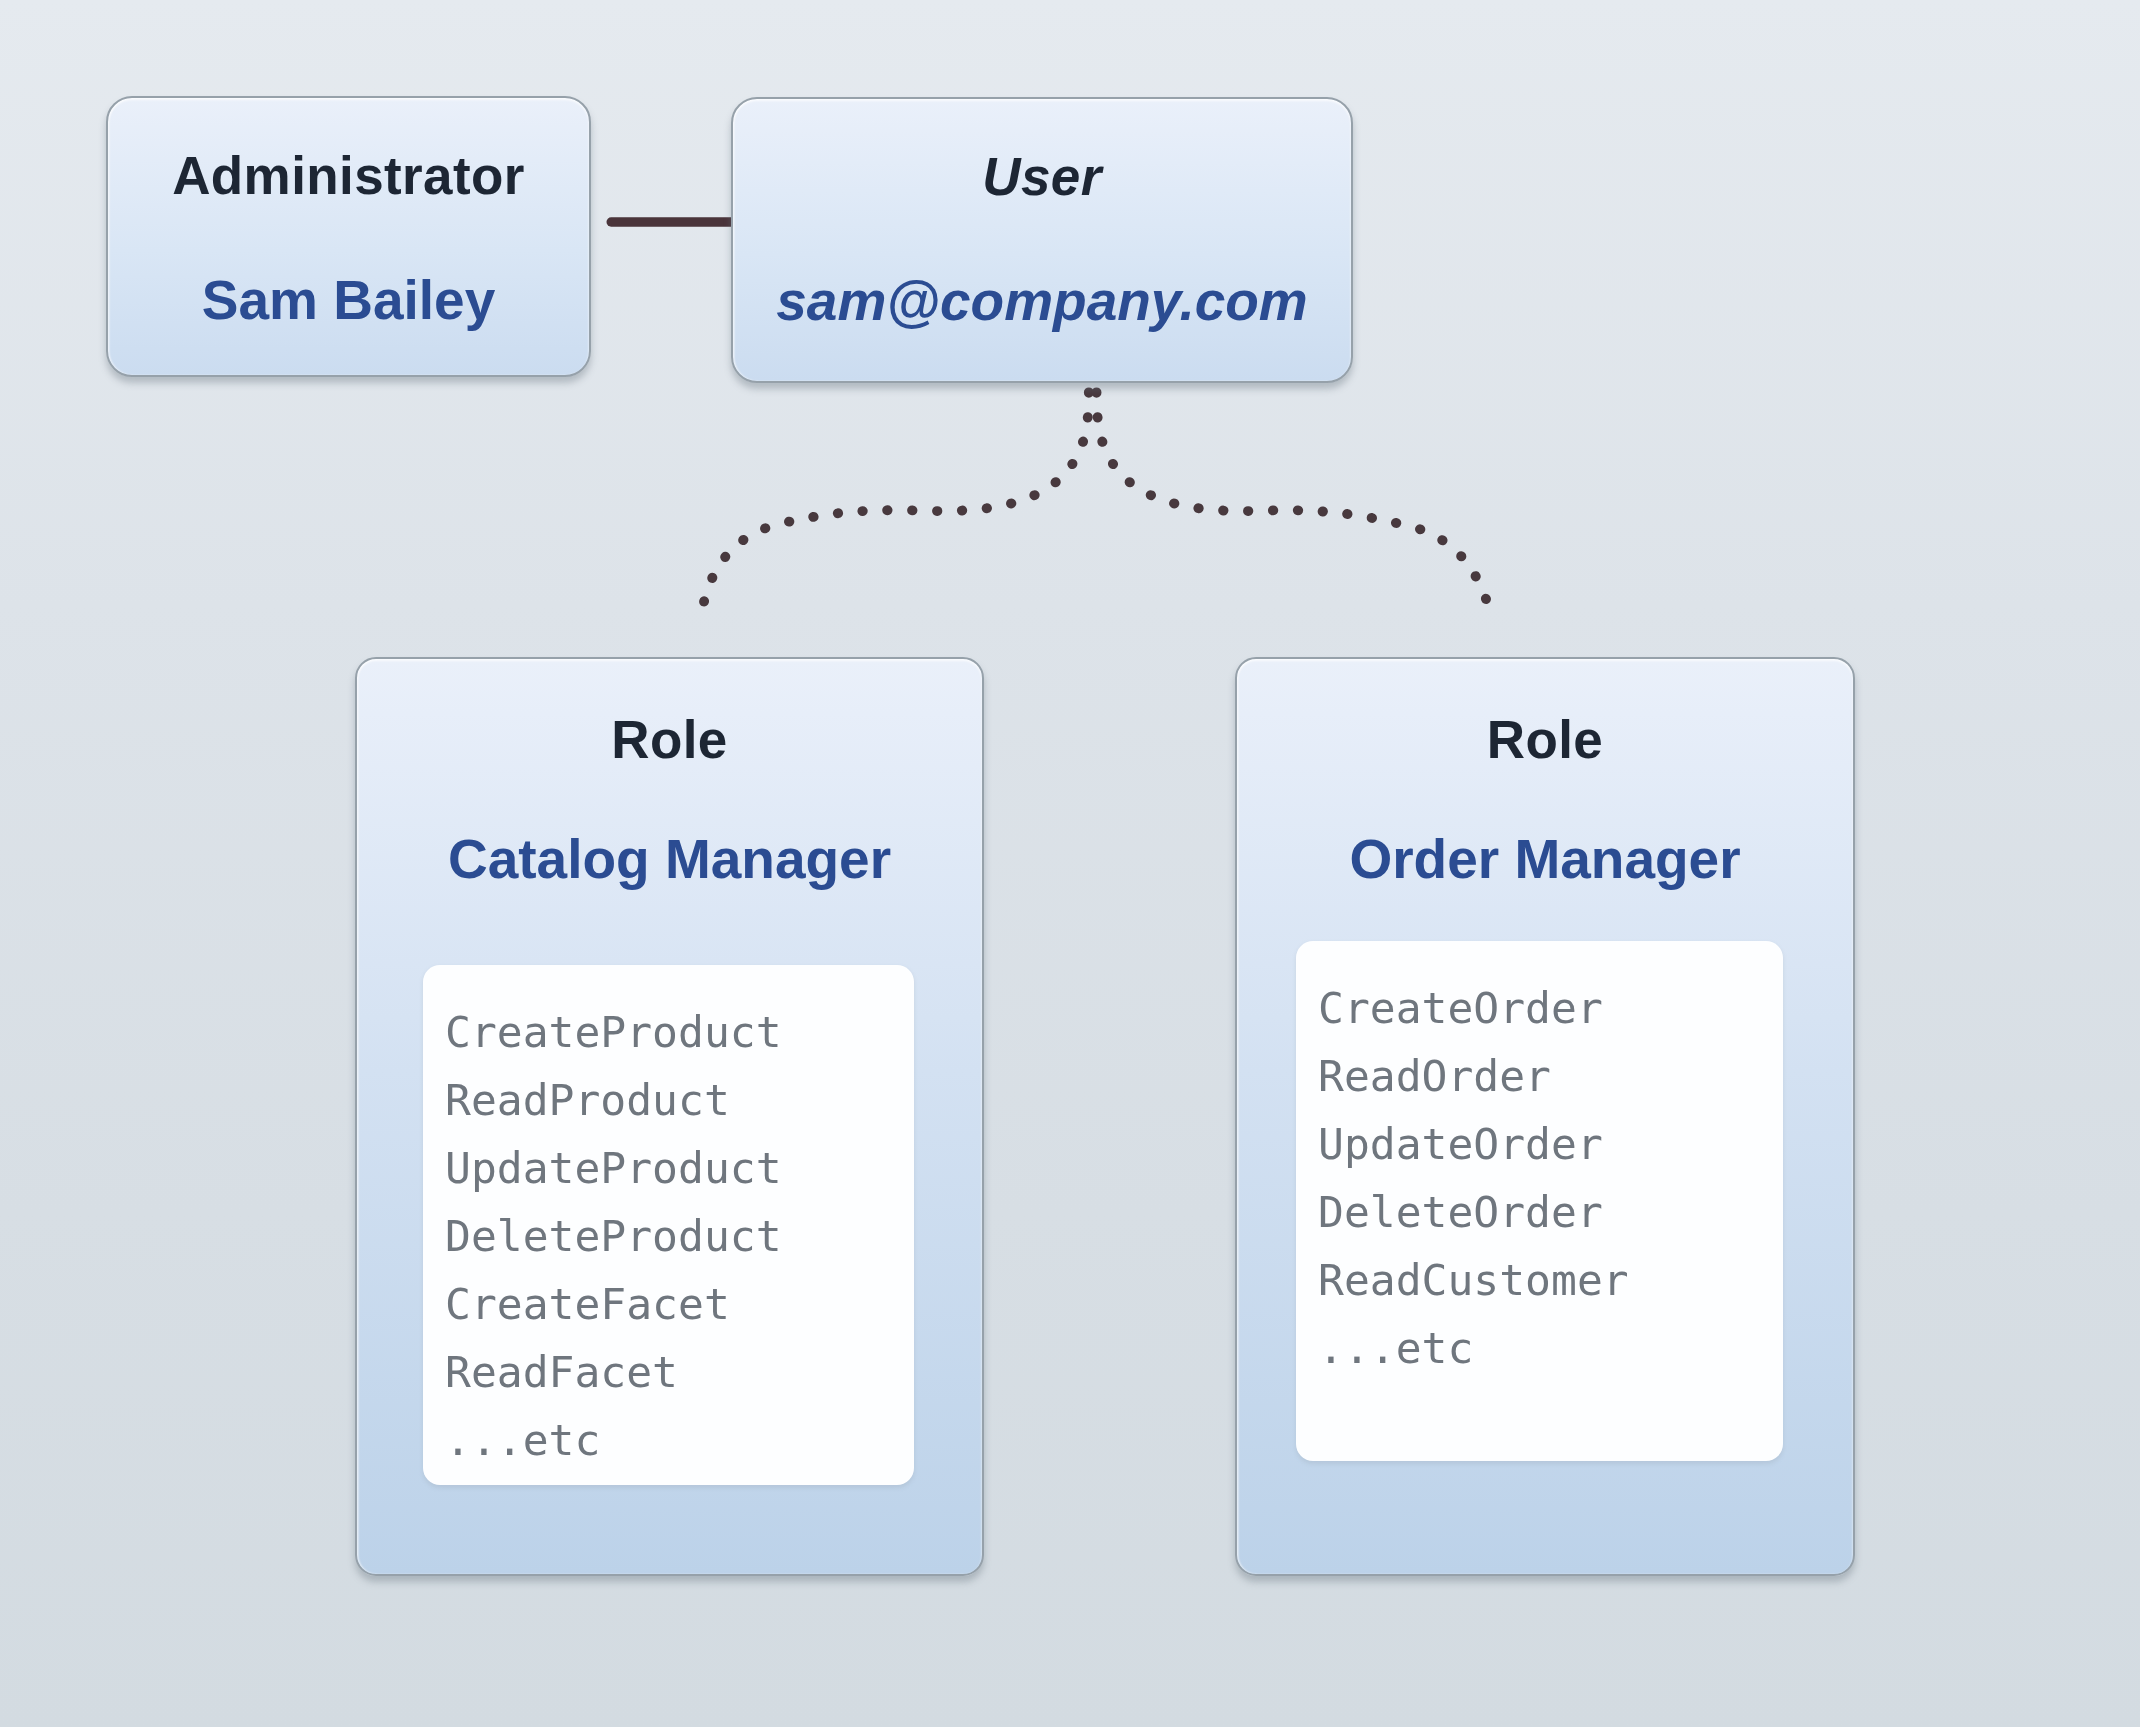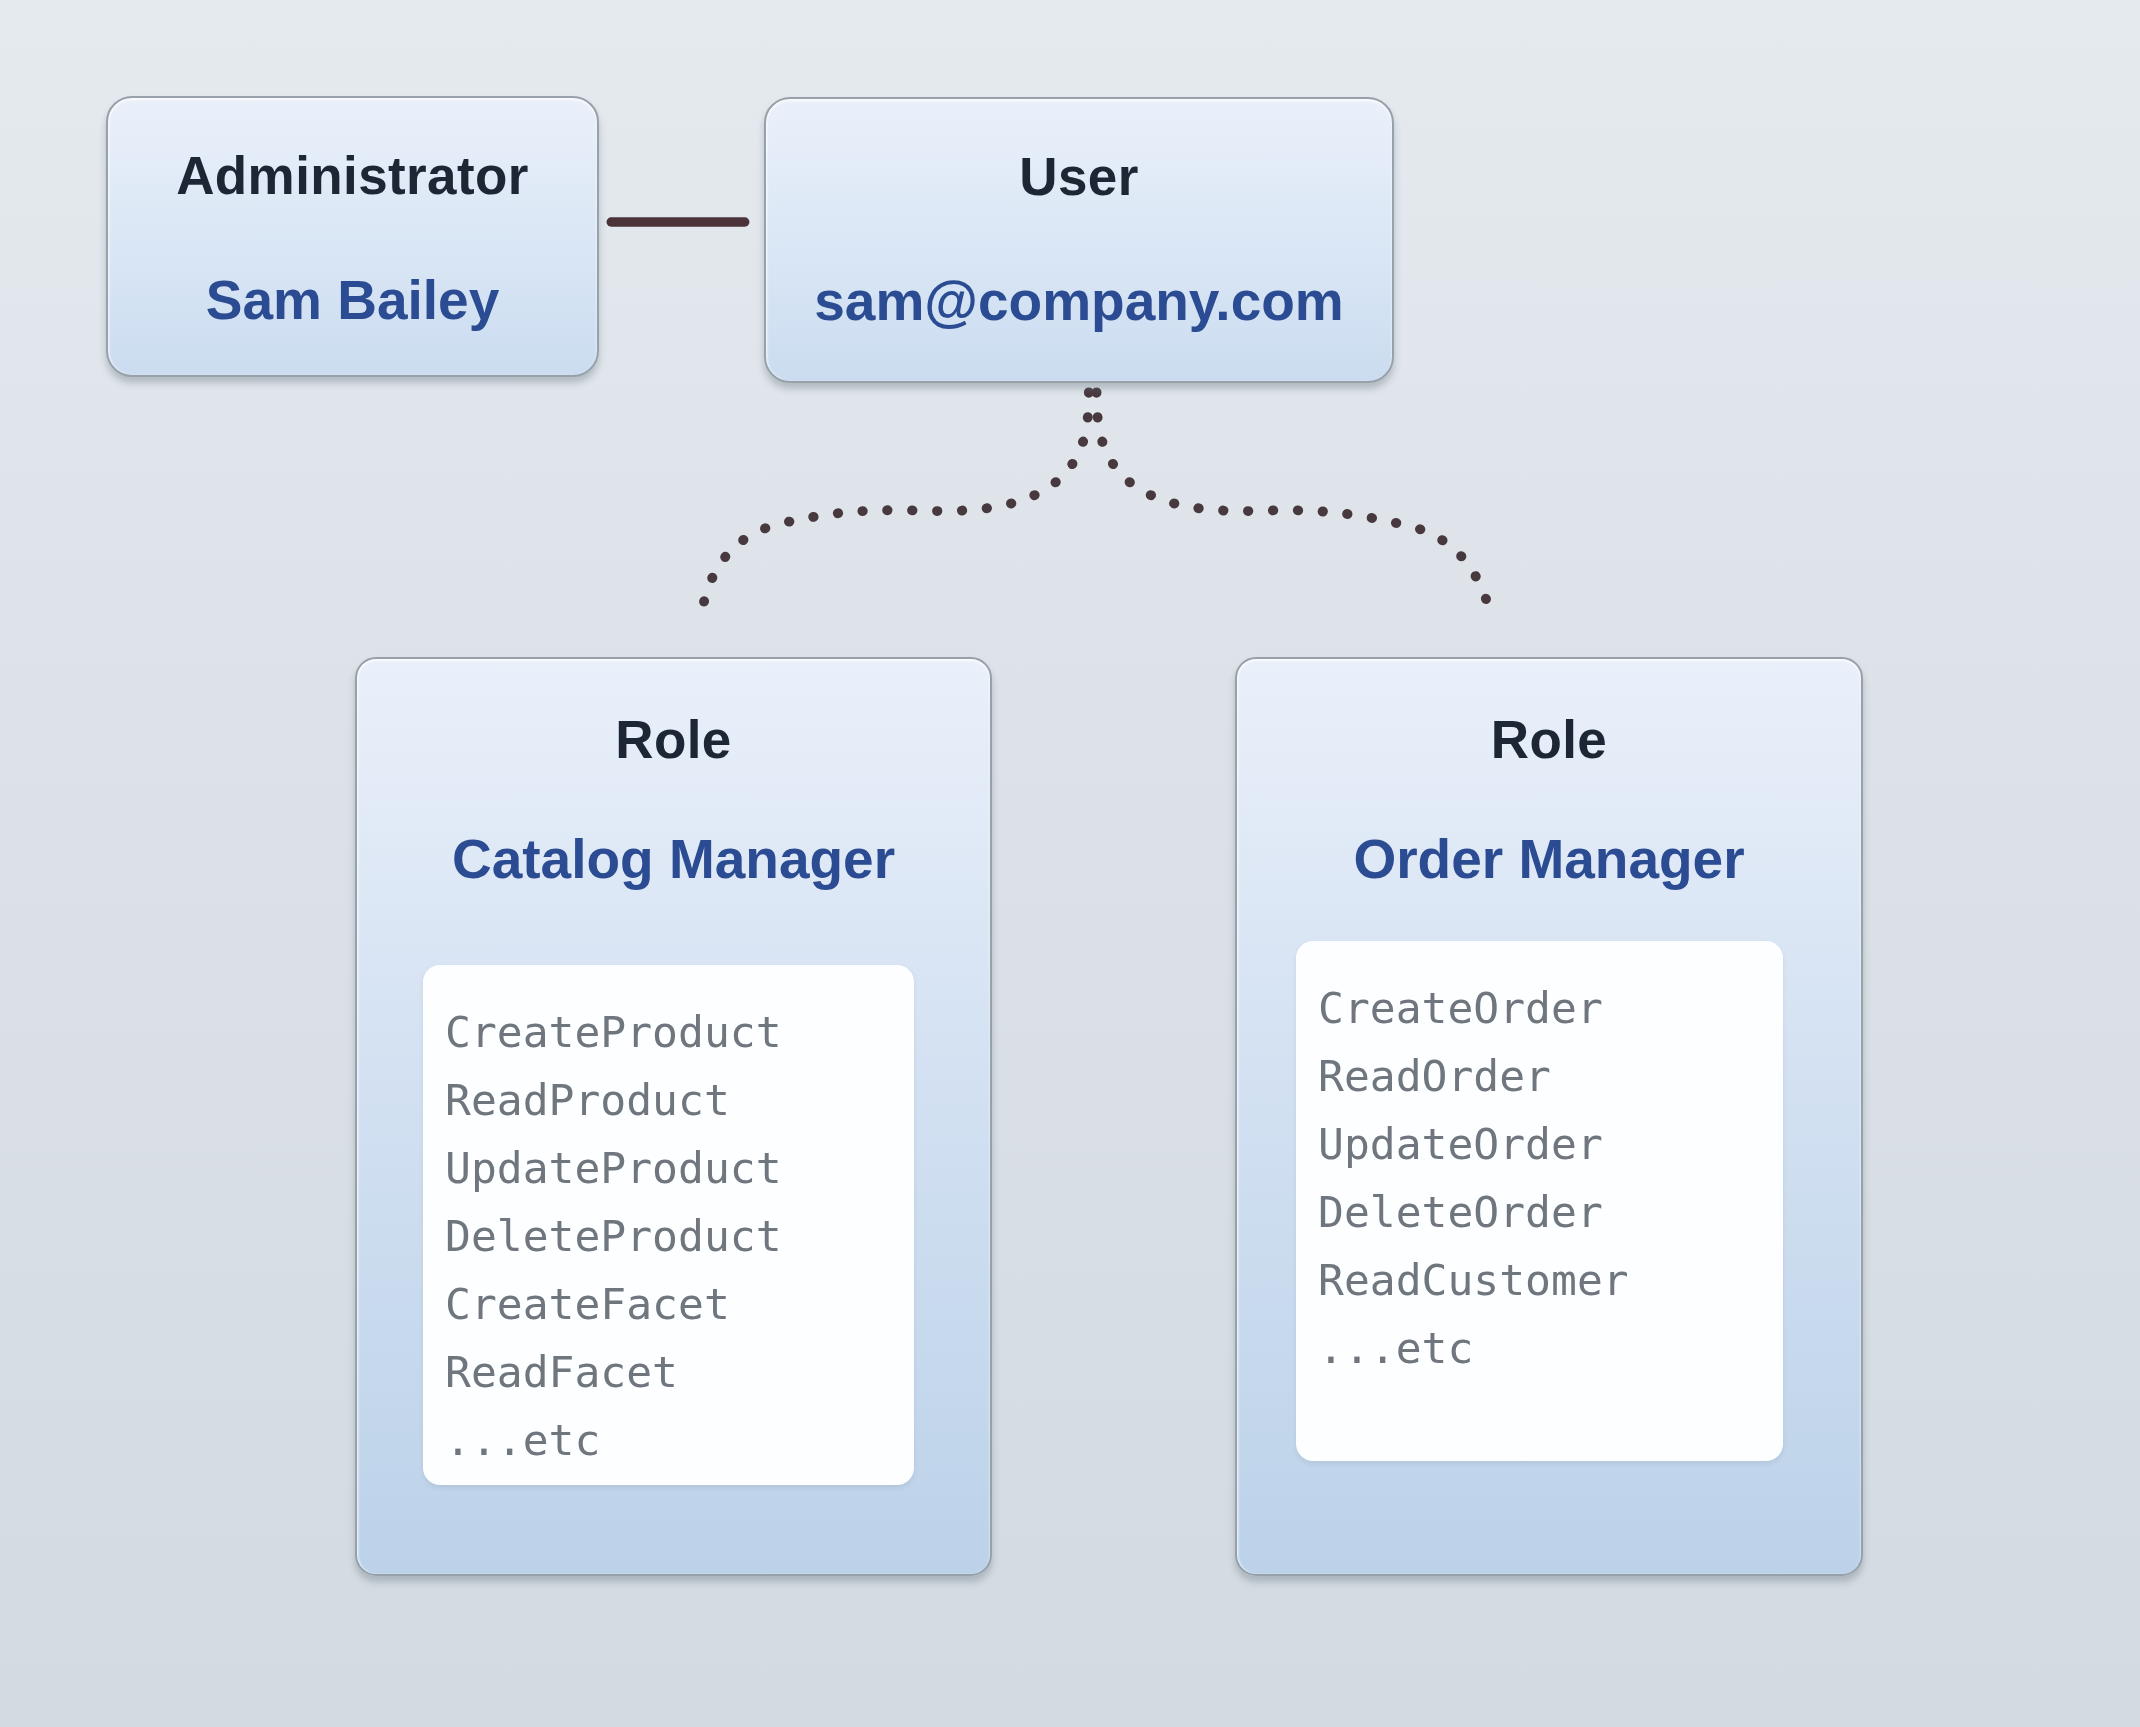--- a/index.html
+++ b/index.html
@@ -18,21 +18,20 @@
     width: 2140px; height: 1728px;
     pointer-events: none;
   }
   .node {
     position: absolute;
     border: 2.6px solid #96a1aa;
     border-radius: 26px;
     box-shadow: 0 6px 7.7px rgba(105,117,130,0.38),
                 inset 0 1.7px 2.6px rgba(255,255,255,0.85),
                 inset 1.7px 0 1.7px rgba(255,255,255,0.45);
-    padding-left: 8px;
   }
   .entity-box {
     background: linear-gradient(180deg, #eaf0fa 0%, #d9e6f5 55%, #cbdcf0 100%);
   }
   .role-box {
     background: linear-gradient(180deg, #eaf0fa 0%, #d3e1f2 45%, #bcd2e9 100%);
     border-radius: 21px;
   }
   .box-title {
     position: absolute; left: 0; right: 0; text-align: center;
@@ -55,21 +54,21 @@
     padding: 33px 0 0 22px;
     box-sizing: border-box;
     font-family: "DejaVu Sans Mono", monospace;
     font-size: 43px; color: #6f767e;
     box-shadow: 0 2.6px 4.3px rgba(130,140,150,0.18);
   }
   .perm { height: 68px; line-height: 68px; white-space: nowrap; }
 
   
   #admin-box   { left: 106px;  top: 96px; width: 481px; height: 277px; }
-  #user-box    { left: 764px;  top: 97px; width: 618px; height: 282px; }
+  #user-box    { left: 731px;  top: 97px; width: 618px; height: 282px; font-style: italic; }
   #role-left   { left: 355px;  top: 657px; width: 625px; height: 915px; }
   #role-right  { left: 1235px; top: 657px; width: 616px; height: 915px; }
   #role-left  .perm-panel { left: 66px; top: 282px; width: 491px; height: 520px; margin-top: 24px; }
   #role-right .perm-panel { left: 59px; top: 282px; width: 487px; height: 520px; }
 </style>
 </head>
 <body>
 
 <div class="canvas">
 

